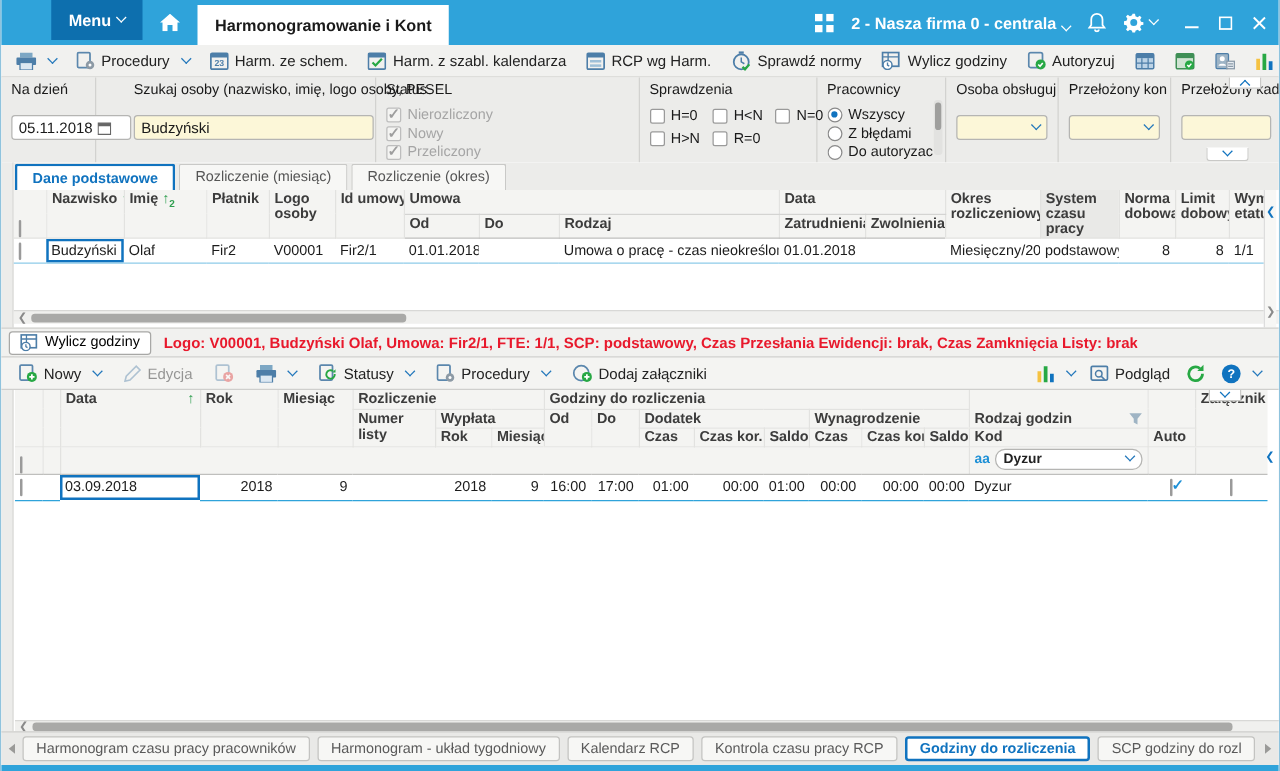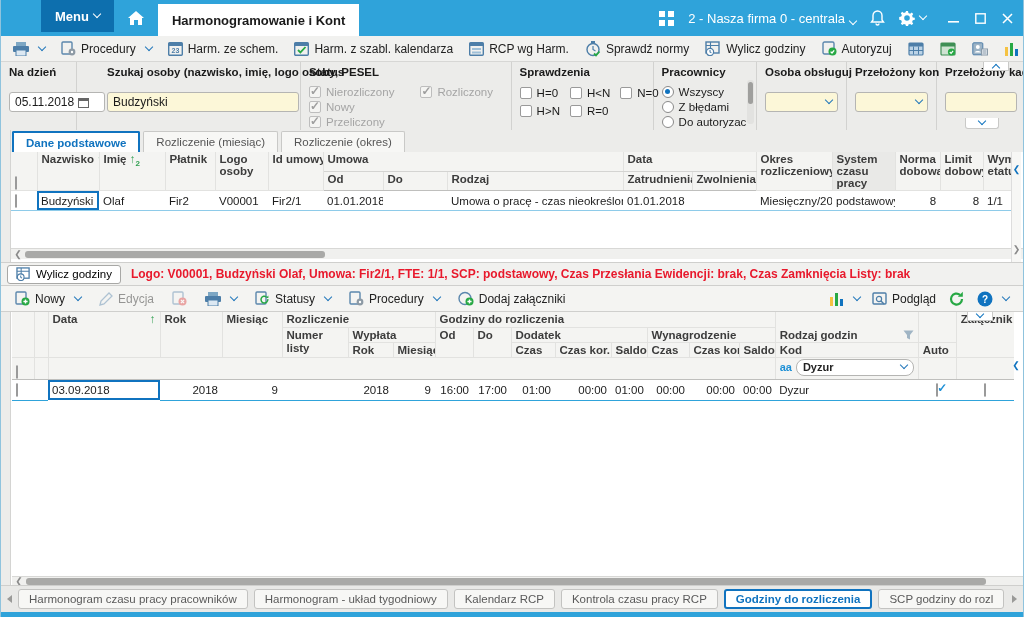--- a/index.html
+++ b/index.html
@@ -6,37 +6,37 @@
   html,body{background:#cfd6da;font-family:"Liberation Sans",sans-serif}
   .window{position:relative;width:1024px;height:617px;background:#fff;overflow:hidden;
           border-left:1px solid #8fc3dd;border-right:1px solid #8fc3dd}
   
   .titlebar{position:absolute;left:0;top:0;width:100%;height:36px;background:#2fa3da;display:flex;align-items:stretch;color:#fff}
   .menu-btn{margin:0 0 0 40px;height:32px;background:#0d6fae;display:flex;align-items:center;padding:16px 14px;font-weight:bold;font-size:13px;cursor:pointer}
   .home-btn{width:44px;display:flex;align-items:center;justify-content:center}
   .doc-tab{margin-top:4px;height:32px;background:#fff;color:#1a1a1a;font-weight:bold;font-size:13px;
            display:flex;align-items:center;padding:0 14px;max-width:205px;white-space:nowrap;overflow:hidden}
   .tb-right{margin-left:auto;display:flex;align-items:center;gap:14px;padding-right:10px;font-size:13px}
-  .company{font-weight:normal;white-space:nowrap;display:flex;align-items:flex-end}
+  .company{font-weight:bold;white-space:nowrap;display:flex;align-items:flex-end}
   .winbtns{display:flex;gap:16px;margin-left:8px;align-items:center}
   .chev{display:inline-block;width:6px;height:6px;border-right:1.6px solid currentColor;border-bottom:1.6px solid currentColor;transform:rotate(45deg);margin-left:5px;position:relative;top:-2px}
   .chev.up{transform:rotate(225deg);top:2px}
   
   .main-toolbar{position:absolute;left:0;top:36px;width:100%;height:26px;background:#f1f1ef;border-bottom:1px solid #d7d7d5;
                 display:flex;align-items:center;gap:4px;padding:0 6px;font-size:12px;color:#222}
   .tbtn{display:flex;align-items:center;gap:5px;padding:2px 6px;cursor:pointer;white-space:nowrap}
   .tbtn .chev{color:#2277bb}
   .tright{margin-left:auto;display:flex;align-items:center;}
   .h-toolbar{position:absolute;left:0;top:285px;width:100%;height:27px;background:#f4f4f2;border-top:1px solid #cfcfcd;border-bottom:1px solid #cfcfcd;
              display:flex;align-items:center;gap:6px;padding:0 8px;font-size:12px;color:#222}
   .disabled{opacity:.45}
   
   .filterbar{position:absolute;left:0;top:62px;width:100%;height:68px;background:#ececea;display:flex;font-size:11.5px;color:#1a1a1a}
   .fsec{padding:4px 8px;border-right:1px solid #d2d2d0;position:relative}
-  .flabel{font-weight:bold;margin-bottom:6px;white-space:nowrap}
+  .flabel{font-weight:normal;margin-bottom:6px;white-space:nowrap}
   .field{background:#fff;border:1px solid #b5b5b3;border-radius:3px;height:20px;display:flex;align-items:center;padding:0 5px;font-size:12px}
   .field.yellow,.dd.yellow{background:#fcf7d8}
   .dd{border:1px solid #b5b5b3;border-radius:3px;height:20px;display:flex;align-items:center;padding:0 5px;font-size:12px;justify-content:flex-end;color:#2277bb}
   .cbrow{display:flex;align-items:center;gap:5px;height:15px;white-space:nowrap}
   .cb{width:12px;height:12px;border:1px solid #9a9a9a;background:#fff;border-radius:2px;position:relative;flex:none}
   .cb.checked::after{content:"✓";position:absolute;left:0;top:-3px;font-size:12px;font-weight:bold;color:#1e90d6}
   .cb.dim{border-color:#bdbdbd;background:#f4f4f2}
   .cb.dim.checked::after{color:#9e9e9e}
   .dimtext{color:#a5a5a5}
   .radio{width:12px;height:12px;border:1px solid #8a8a8a;border-radius:50%;background:#fff;position:relative;flex:none}
@@ -277,26 +277,20 @@
               <span class="cb dim checked"></span>
               <span class="dimtext">Nowy</span>
             </div>
           <div class="cbrow">
               <span class="cb dim checked"></span>
               <span class="dimtext">Przeliczony</span>
             </div>
           <div class="cbrow">
               <span class="cb dim checked"></span>
               <span class="dimtext">Zatwierdzony</span>
-            </div>
-        </div>
-        <div>
-          <div class="cbrow">
-              <span class="cb dim checked"></span>
-              <span class="dimtext">Rozliczony</span>
             </div>
         </div>
       </div>
     </div>
     <div class="fsec" style="width:142px">
       <div class="flabel">Sprawdzenia</div>
       <div style="display:flex;gap:10px">
         <div>
           <div class="cbrow" style="height:18px">
               <span class="cb"></span>

